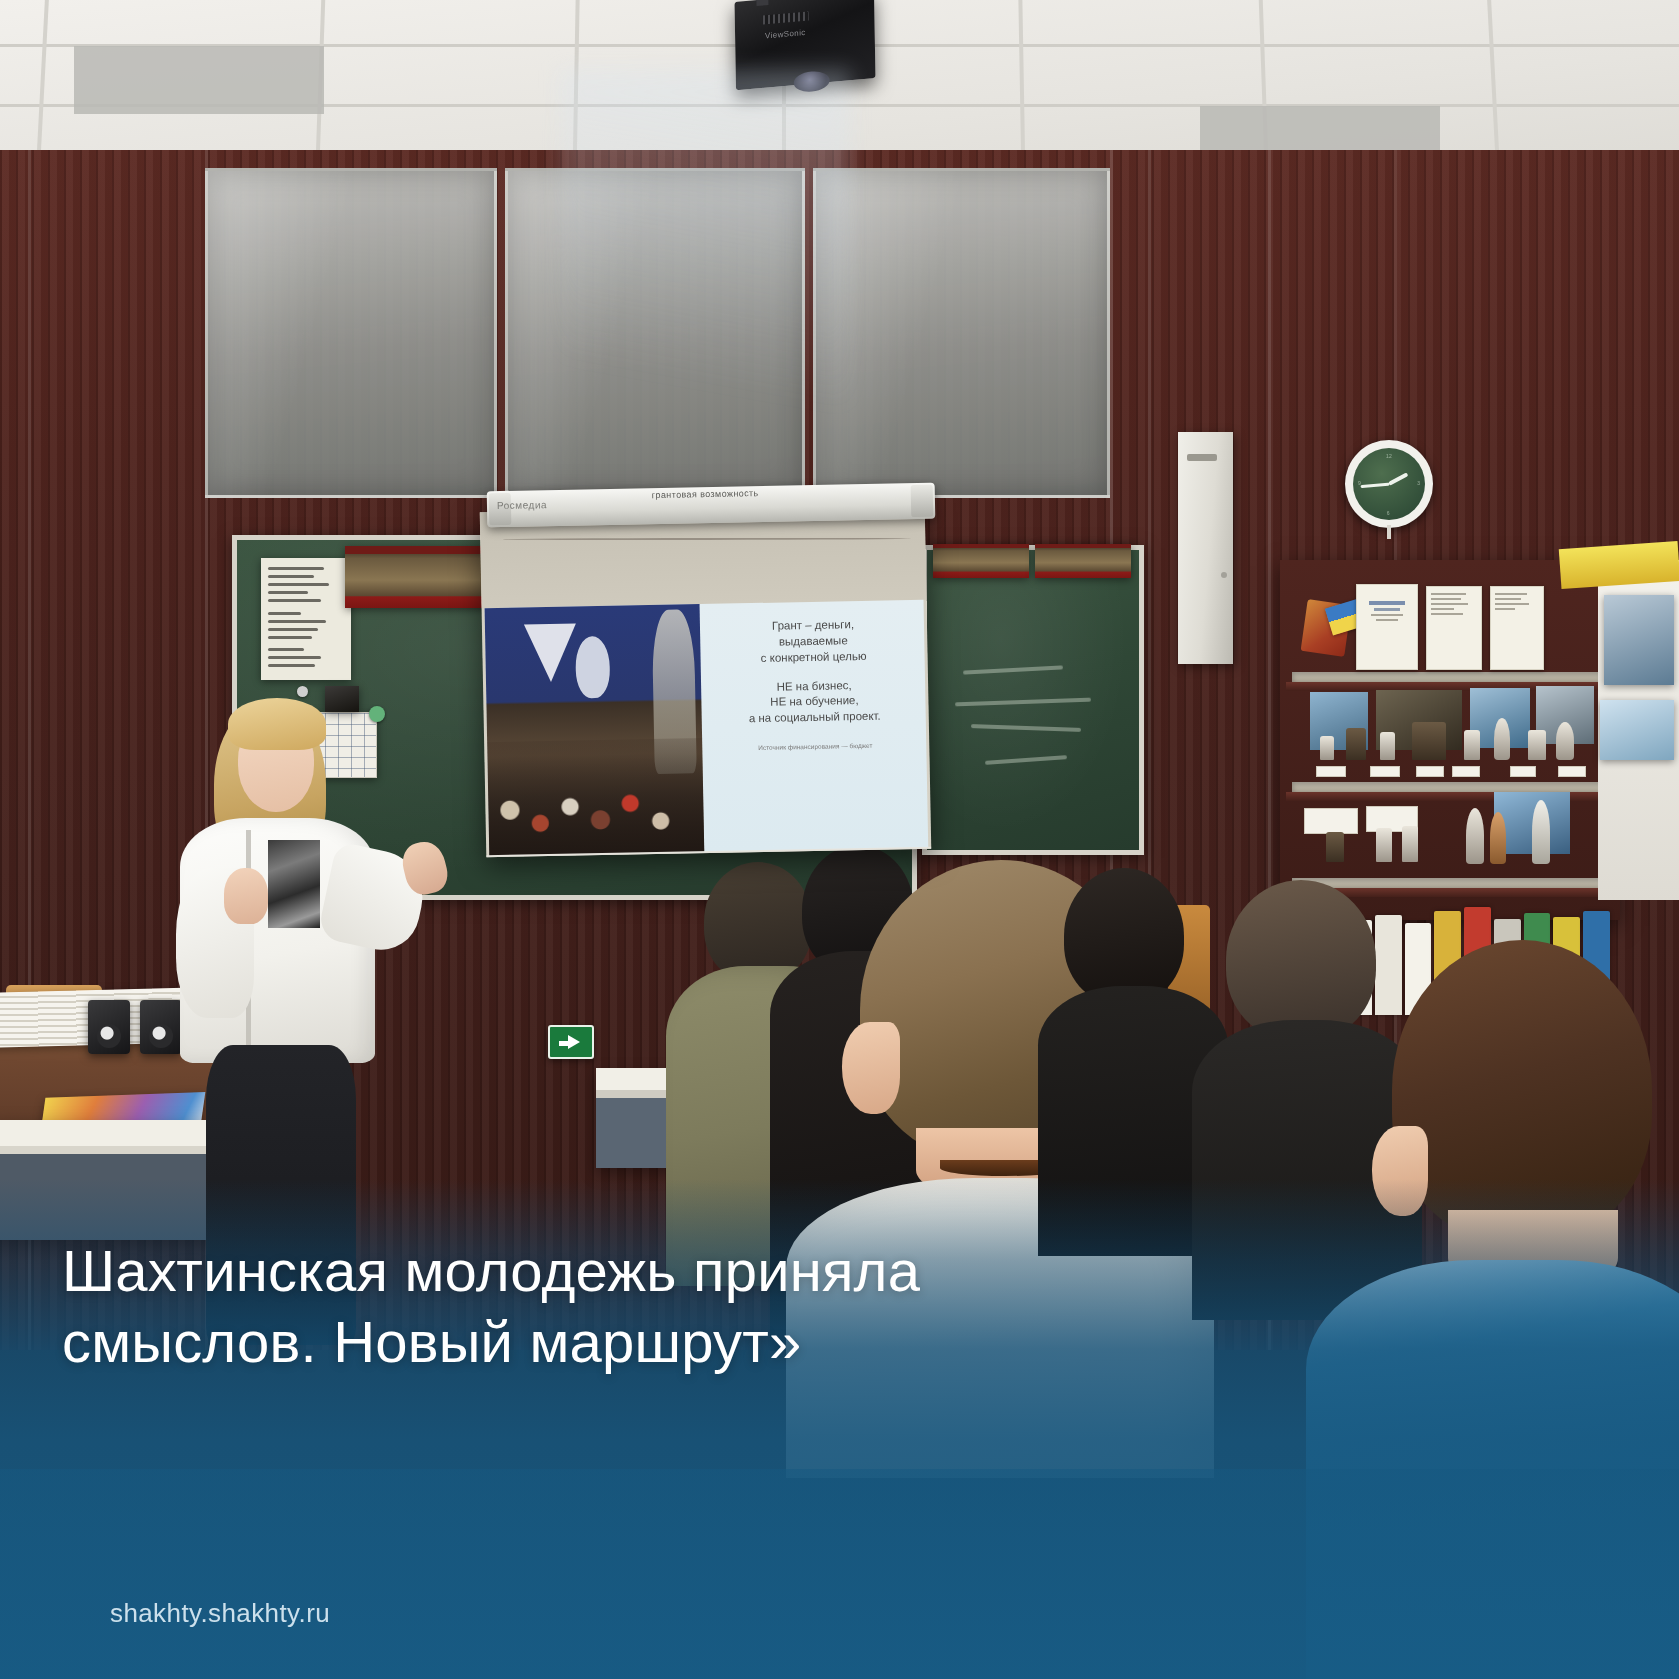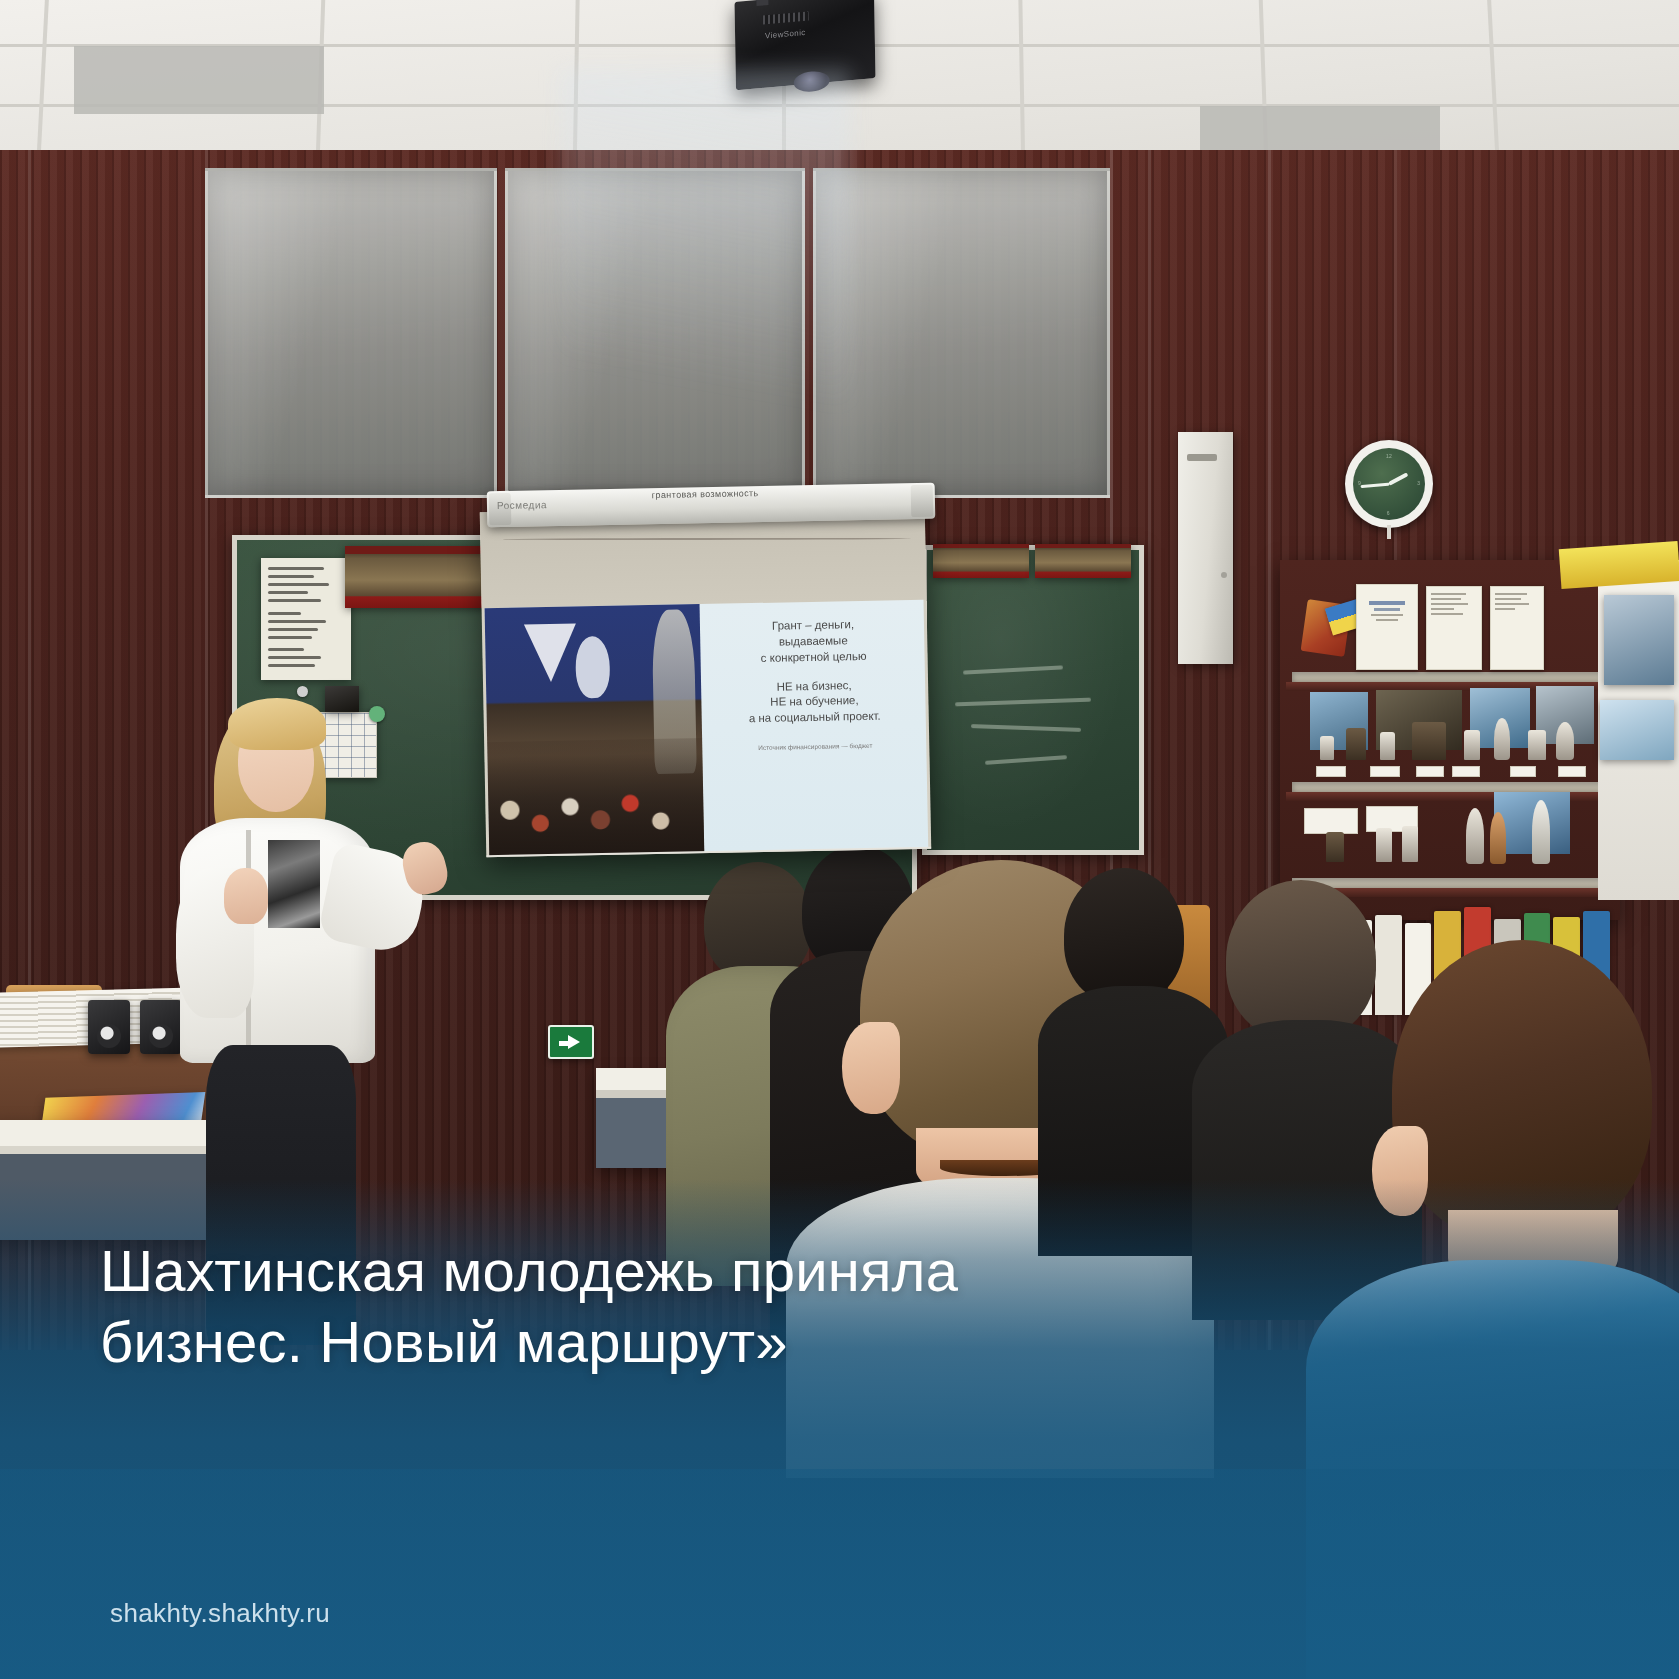--- a/index.html
+++ b/index.html
@@ -520,21 +520,21 @@
   .headline{
     position:absolute; left:62px; right:90px; top:1235px;
     z-index:50;
     color:#ffffff;
     font-size:58px;
     font-weight:400;
     line-height:1.23;
     letter-spacing:.2px;
     text-shadow:0 2px 10px rgba(0,0,0,.28);
   }
-  .headline .ln{ display:block; white-space:nowrap;margin-left:38px; }
+  .headline .ln{ display:block; white-space:nowrap; }
   .site{
     position:absolute; left:110px; top:1598px;
     z-index:50;
     color:#d6e8f2;
     font-size:26px;
     letter-spacing:.4px;
     opacity:.95;
   }
 </style>
 </head>
@@ -846,18 +846,18 @@
     <div class="aud-body" style="left:-46px;top:320px;width:420px;height:420px;
          background:linear-gradient(170deg,#bcd9ea 0%, #4f9fc8 22%, #2f85b4 55%, #236f99 100%);
          border-radius:40% 40% 0 0 / 26% 26% 0 0"></div>
   </div>
 
   <div class="overlay"></div>
   <div class="overlay-solid"></div>
 
   <div class="headline">
     <span class="ln">Шахтинская молодежь приняла</span>
-    <span class="ln">бизнес. Новый маршрут»</span>
+    <span class="ln">смыслов. Новый маршрут»</span>
   </div>
 
   <div class="site">shakhty.shakhty.ru</div>
 
 </div>
 
 </body></html>

